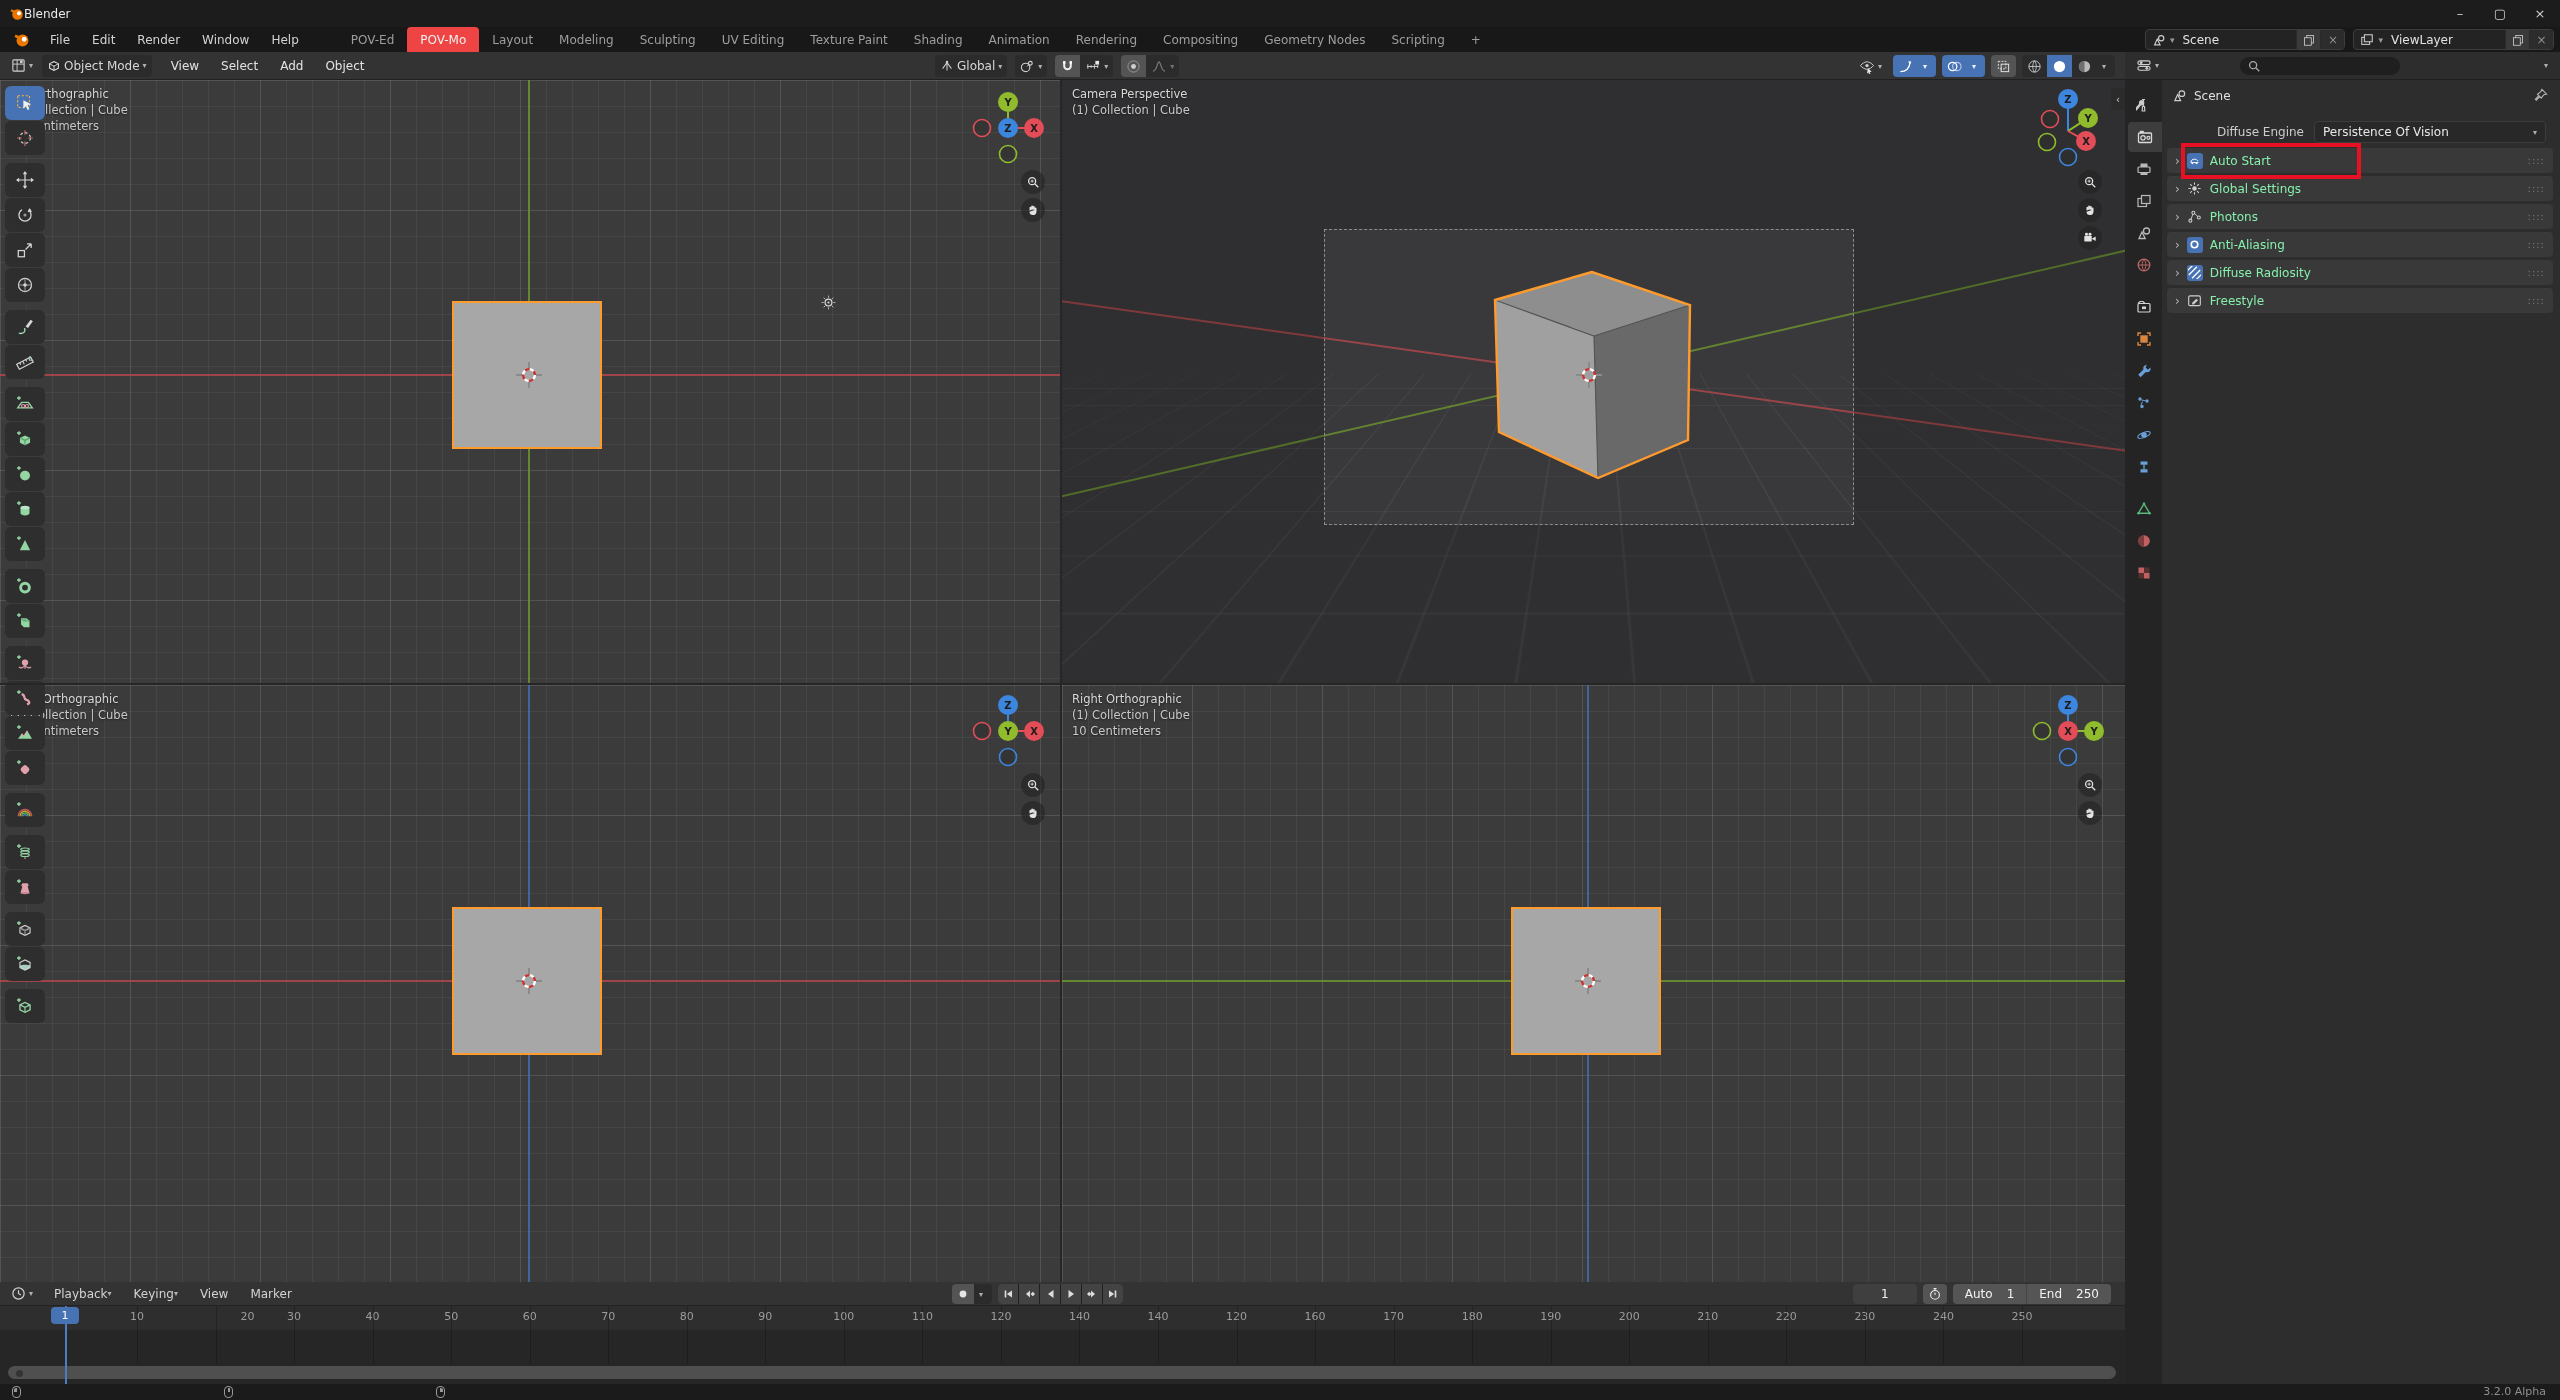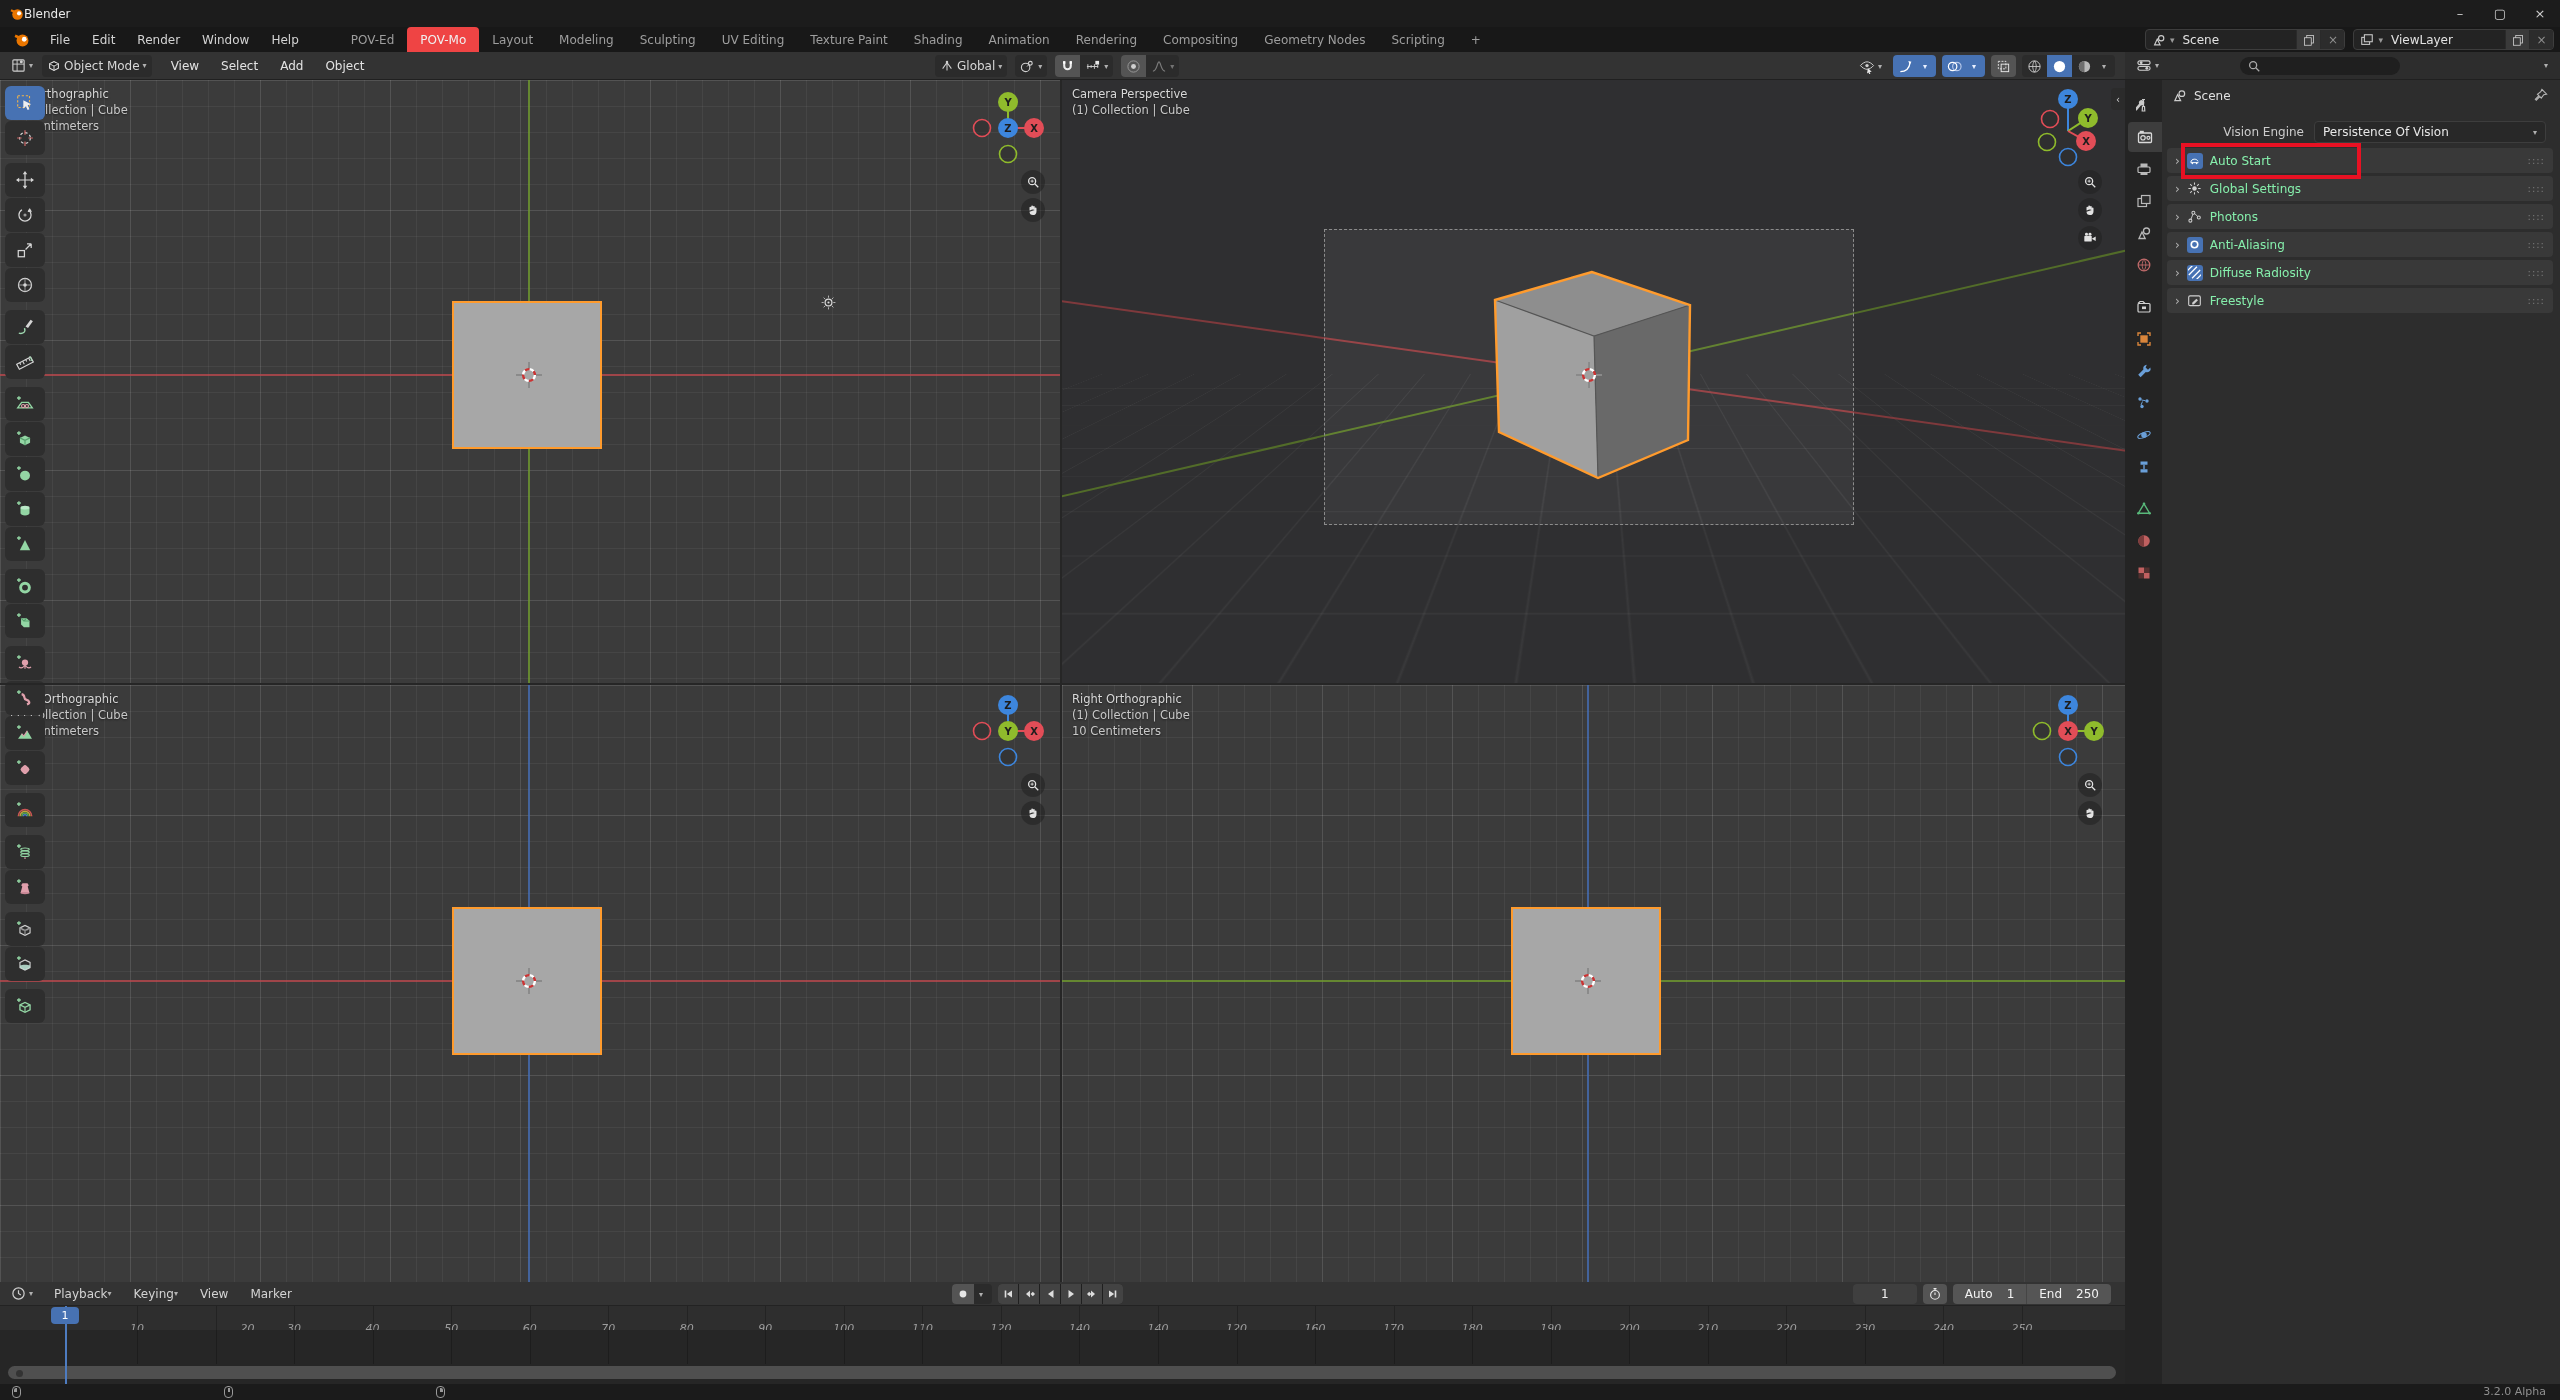--- a/index.html
+++ b/index.html
@@ -106,21 +106,21 @@
   #tl-transport { position:absolute; left:952px; top:2px; display:flex; align-items:center; gap:6px; }
   .tr-group { display:flex; gap:1px; background:#1f1f1f; border-radius:4px; overflow:hidden; }
   .tr-btn { width:20px; height:20px; background:#434343; display:flex; align-items:center; justify-content:center; }
   #tl-fields { position:absolute; right:14px; top:2px; display:flex; align-items:center; gap:6px; }
   .frame-field { width:64px; height:20px; background:#3f3f3f; border-radius:4px; color:#f0f0f0;
                  display:flex; align-items:center; justify-content:center; }
   .range-widget { display:flex; height:20px; background:#555555; border-radius:4px; overflow:hidden; }
   .range-widget .seg { display:flex; align-items:center; gap:14px; padding:0 12px; color:#f2f2f2; }
   .range-widget .sep { width:1px; background:#454545; }
   #tl-ruler { position:absolute; left:0; top:24px; width:2125px; height:24px; background:#2e2e2e; }
-  .ruler-num { position:absolute; top:16px; transform:translateX(-50%); color:#9d9d9d; font-size:11px;font-style:italic; }
+  .ruler-num { position:absolute; top:4px; transform:translateX(-50%); color:#9d9d9d; font-size:11px; }
   #tl-track { position:absolute; left:0; top:48px; width:2125px; height:34px; background:#262626; }
   .tl-col { position:absolute; top:24px; width:1px; height:58px; background:rgba(0,0,0,0.22); }
   #playhead-line { position:absolute; left:65px; top:24px; width:2px; height:78px; background:#4e7cc0; z-index:6; }
   #playhead-badge { position:absolute; left:51px; top:25px; width:28px; height:17px; background:#4772b3;
                     border-radius:4px; color:#fff; display:flex; align-items:center; justify-content:center;
                     font-size:11px; z-index:7; }
   #tl-scroll { position:absolute; left:8px; top:84px; width:2108px; height:13px; background:#4f4f4f; border-radius:7px; }
   #tl-scroll .knob { position:absolute; left:8px; top:3.5px; width:7px; height:7px; border-radius:4px; background:#333; }
 
   
@@ -1047,21 +1047,21 @@
           <path d="M3 13.5l3-6.5 3.2 6.5z" fill="none" stroke="#ccc" stroke-width="1.3"></path>
         </svg>
       <span>Scene</span>
     </div>
     <span id="pin-btn">
       <svg width="15" height="15" viewBox="0 0 16 16">
           <path d="M9.5 1.5l5 5-3 .7-2.7 3.5L7.3 9.2 3.5 13l-1-1 3.8-3.8L4.8 6.7l3.5-2.7z" fill="none" stroke="#b5b5b5" stroke-width="1.2"></path>
         </svg>
     </span>
     <div id="engine-row">
-      <span class="lbl">Vision Engine</span>
+      <span class="lbl">Diffuse Engine</span>
       <div id="engine-dd">
         <span>Persistence Of Vision</span>
         <span class="chev">▾</span>
       </div>
     </div>
     <div id="panel-list">
         <div class="panel-row" style="top: 68px;">
           <span class="arrow">›</span>
           <span class="toggle-icn blue">
             <svg width="13" height="13" viewBox="0 0 16 16">

